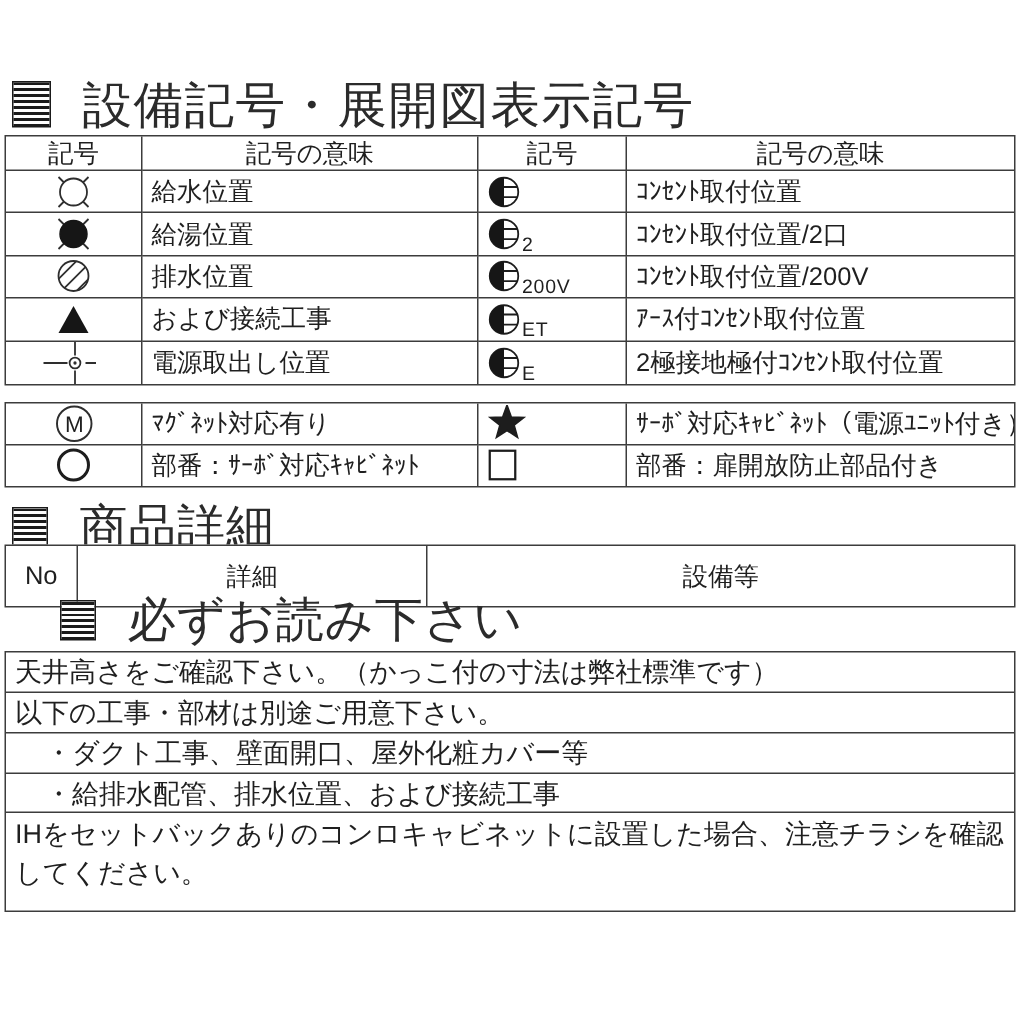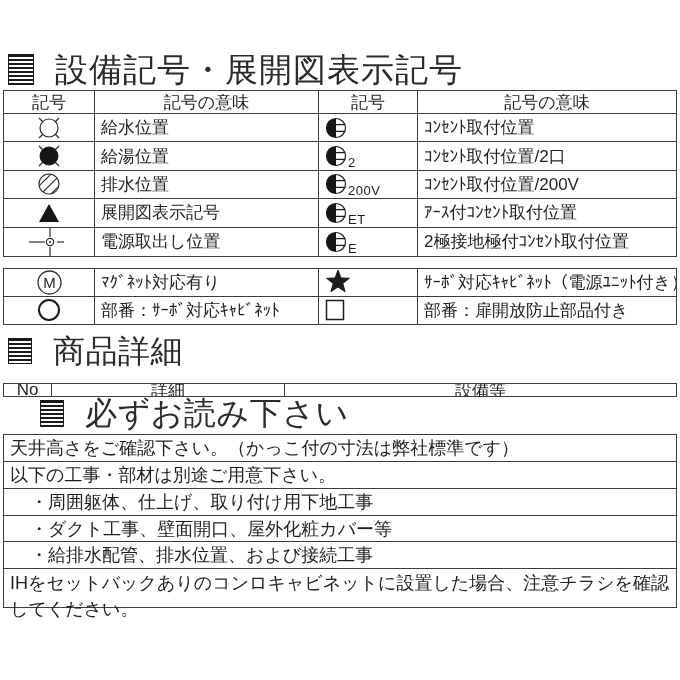--- a/index.html
+++ b/index.html
@@ -9,21 +9,21 @@
   }
   
   .sec-title{position:absolute;display:flex;align-items:center;gap:21px;white-space:nowrap;color:#2b2b2b;line-height:1;}
   .hsq{background:repeating-linear-gradient(#1a1a1a 0 2px,#fdfdfd 2px 4px);border:1px solid #1a1a1a;box-sizing:border-box;}
   .t-big{font-size:33px;letter-spacing:1px;}
   .t-mid{font-size:32px;letter-spacing:0.5px;}
   
   .grid{position:absolute;border:1px solid #3c3c3c;box-sizing:border-box;display:grid;background:#fff;}
   .t1{left:3px;top:90px;width:674px;height:167px;grid-template-columns:91px 224px 99px 1fr;grid-template-rows:23px repeat(5,1fr);}
   .t2{left:3px;top:268px;width:674px;height:57px;grid-template-columns:91px 224px 99px 1fr;grid-template-rows:repeat(2,1fr);}
-  .t3{left:3px;top:383px;width:674px;height:14px;grid-template-columns:48px 233px 1fr;grid-template-rows:1fr;}
+  .t3{left:3px;top:363px;width:674px;height:42px;grid-template-columns:48px 233px 1fr;grid-template-rows:1fr;}
   .t4{left:3px;top:434px;width:674px;height:174px;grid-template-columns:1fr;grid-template-rows:27px 27px 27px 26px 27px 1fr;}
   .c{border-right:1px solid #3c3c3c;border-bottom:1px solid #3c3c3c;display:flex;align-items:center;overflow:hidden;box-sizing:border-box;text-align:center;}
   .lc{border-right:none;}
   .lr{border-bottom:none;}
   .hdr{justify-content:center;font-size:17px;}
   .sym{justify-content:center;}
   .symL{justify-content:flex-start;padding-left:6px;}
   .mean{padding-left:6px;font-size:17px;white-space:nowrap;}
   .outw{display:flex;align-items:flex-end;}
   .sub{font-size:13px;line-height:1;margin-left:1px;position:relative;top:2px;letter-spacing:0.5px;}
@@ -122,21 +122,21 @@
           <span class="sub">200V</span>
         </span>
     </div>
     <div class="c mean lc">ｺﾝｾﾝﾄ取付位置/200V</div>
 
     <div class="c sym">
       <svg width="24" height="22" viewBox="0 0 24 22">
           <polygon points="12,2 22,20 2,20" fill="#161616"></polygon>
         </svg>
     </div>
-    <div class="c mean">展開図表示記号</div>
+    <div class="c mean">および接続工事</div>
     <div class="c symL">
       <span class="outw">
           <svg width="22" height="22" viewBox="0 0 22 22">
         <circle cx="11" cy="11" r="9.5" fill="#ffffff" stroke="#1d1d1d" stroke-width="1.2"></circle>
         <path d="M11,1.5 A9.5,9.5 0 0,0 11,20.5 Z" fill="#161616"></path>
         <line x1="11" y1="7.6" x2="20.2" y2="7.6" stroke="#1d1d1d" stroke-width="1.3"></line>
         <line x1="11" y1="14.4" x2="20.2" y2="14.4" stroke="#1d1d1d" stroke-width="1.3"></line>
       </svg>
           <span class="sub">ET</span>
         </span>
@@ -212,19 +212,18 @@
   </div>
 
   <div class="sec-title t-mid" style="left:8px;top:397px;padding-left:32px;">
     <span class="hsq" style="width:24px;height:27px;"></span>
     <span>必ずお読み下さい</span>
   </div>
 
   <div class="grid t4">
     <div class="trow">天井高さをご確認下さい。（かっこ付の寸法は弊社標準です）</div>
     <div class="trow">以下の工事・部材は別途ご用意下さい。</div>
-    <div class="trow indent">・周囲躯体、仕上げ、取り付け用下地工事</div>
     <div class="trow indent">・ダクト工事、壁面開口、屋外化粧カバー等</div>
     <div class="trow indent">・給排水配管、排水位置、および接続工事</div>
     <div class="trow wrap">IHをセットバックありのコンロキャビネットに設置した場合、注意チラシを確認してください。</div>
   </div>
 
 </div>
 
 </body></html>

